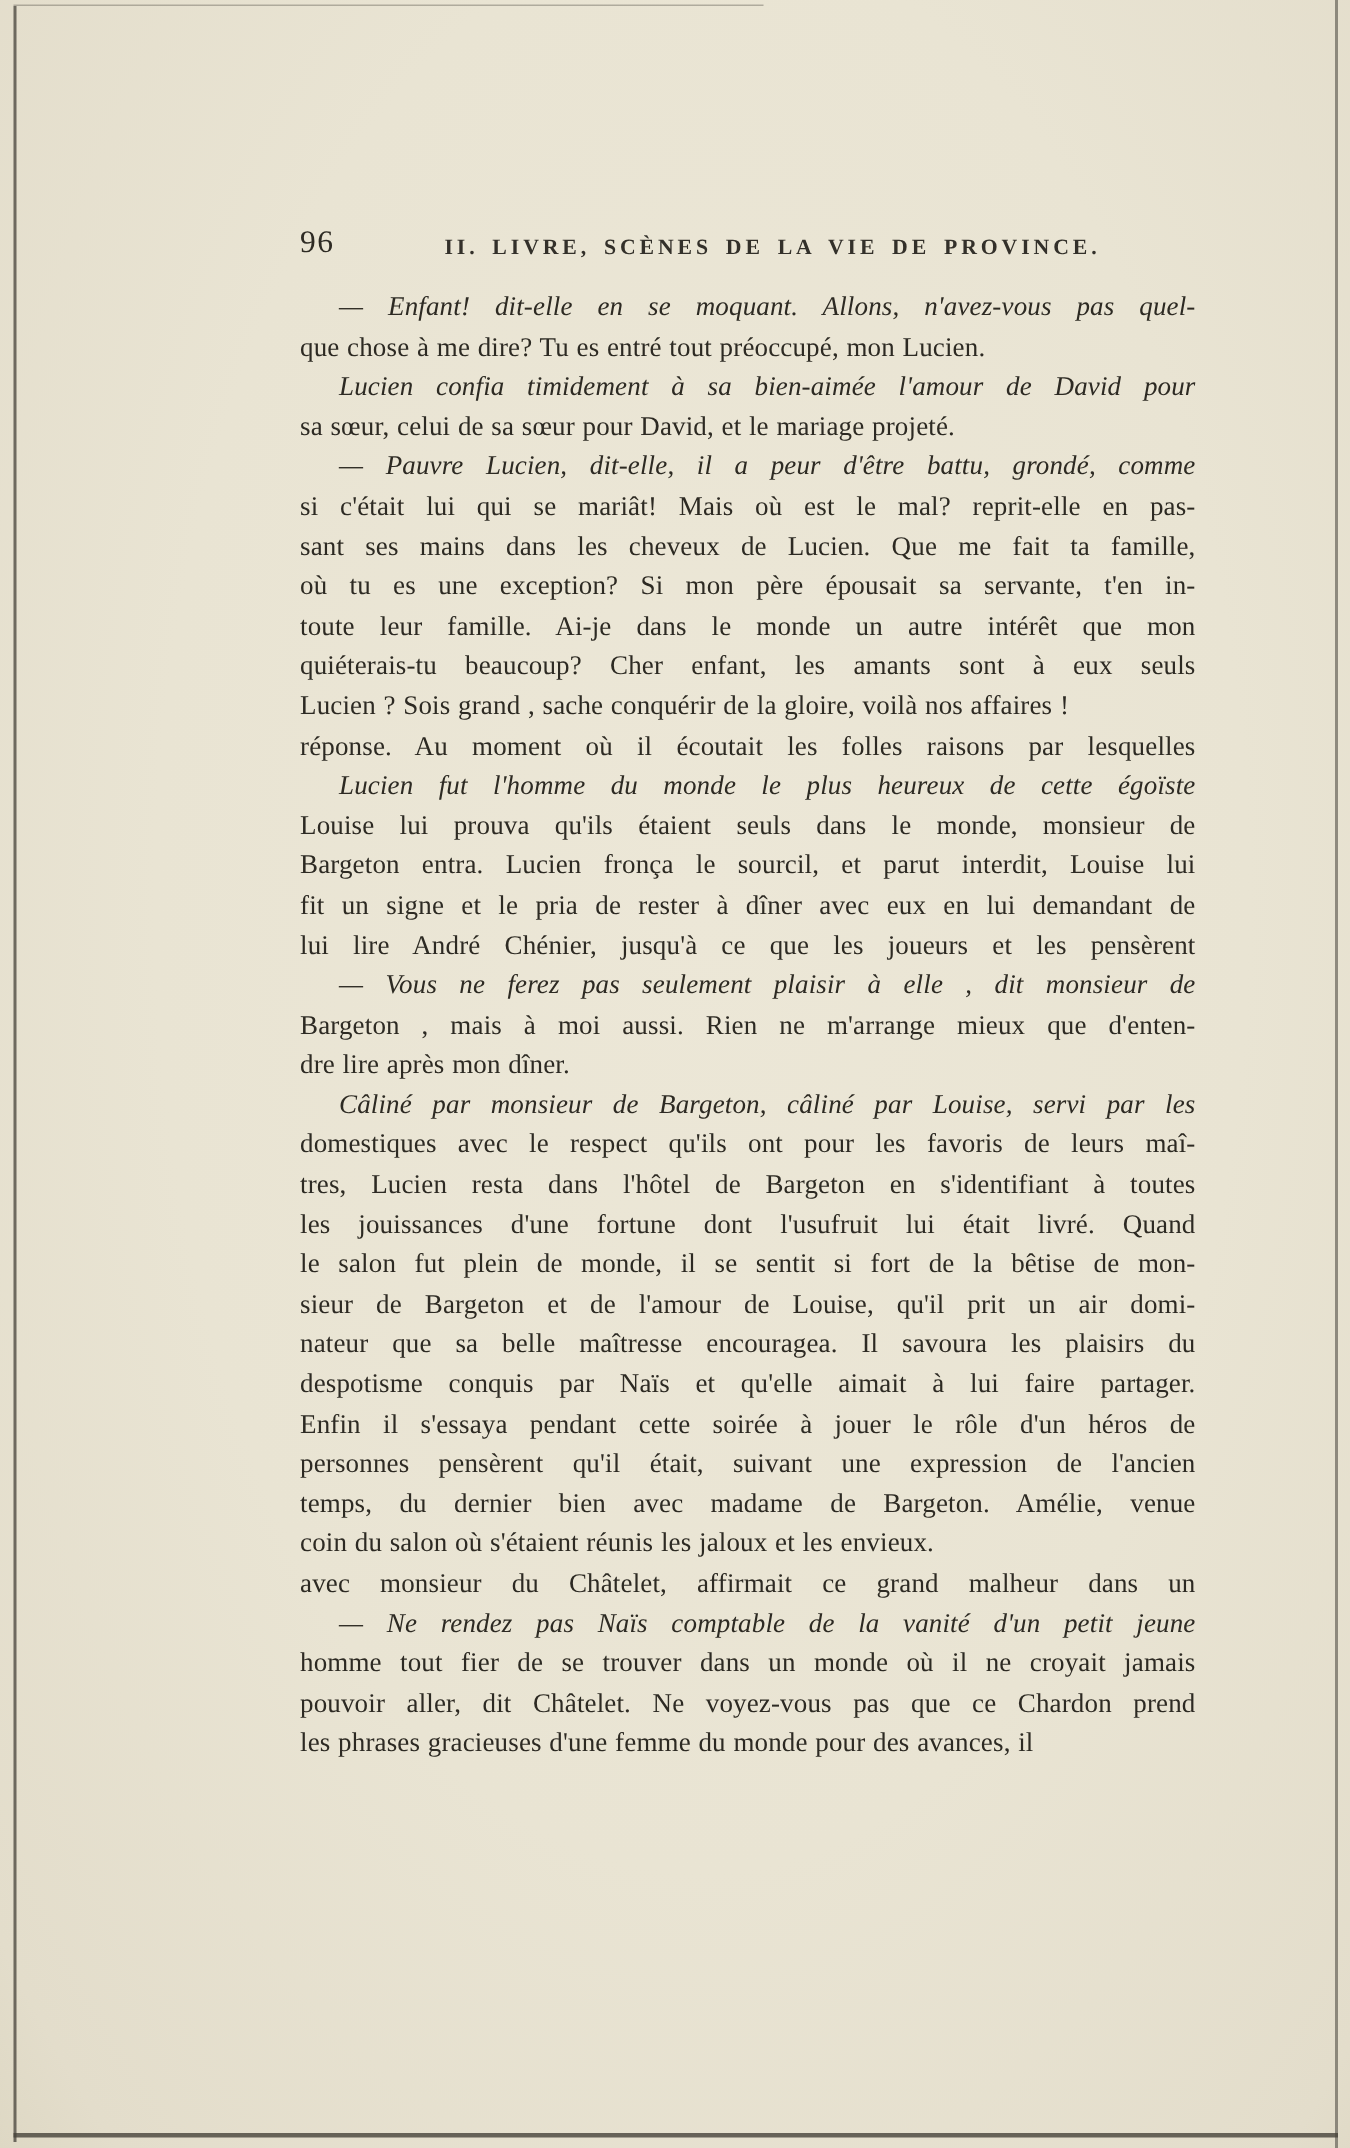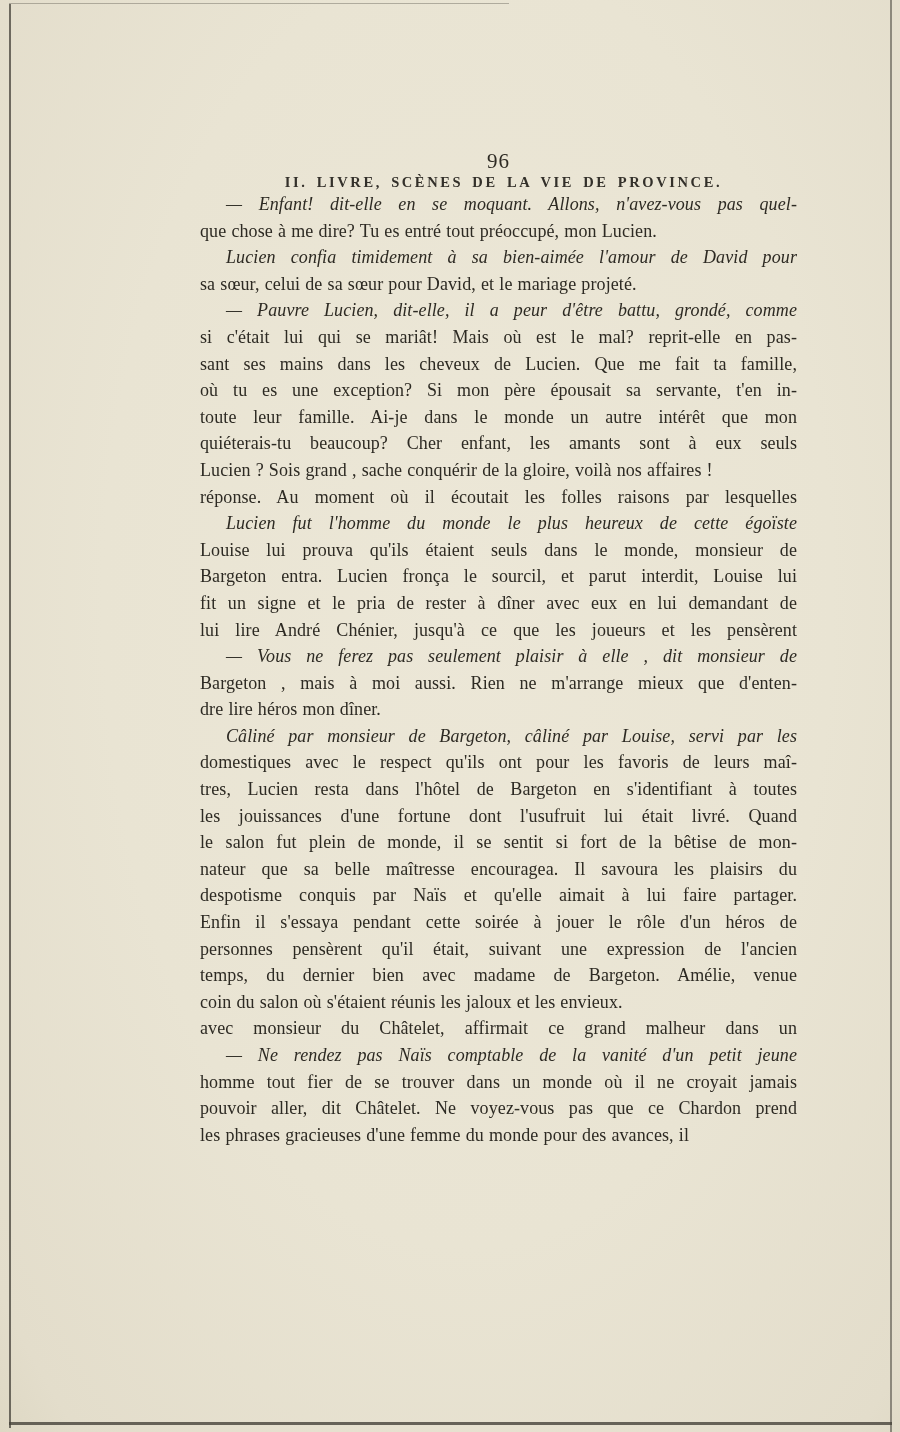--- a/index.html
+++ b/index.html
@@ -30,22 +30,21 @@
   .edge-right  { right: 8px; top: 0;      width: 2px;  height: 1432px; opacity: 0.55; }
   .edge-bottom { left: 9px;  bottom: 7px; width: 883px; height: 3px;  opacity: 0.8; }
   .edge-top    { left: 9px;  top: 3px;    width: 500px; height: 1px;  opacity: 0.35; }
 
   .header-row {
     position: absolute;
     top: 149px;
     left: 200px;
     width: 597px;
     display: flex;
-    align-items: center;
-    flex-direction: column;
+    align-items: flex-end;
   }
   .page-number {
     font-size: 21px;
     letter-spacing: 1px;
     color: #2e2b24;
   }
   .running-title {
     flex: 1;
     text-align: center;
     font-size: 14.5px;
@@ -106,26 +105,27 @@
       <div class="line">quiéterais-tu beaucoup? Cher enfant, les amants sont à eux seuls</div>
       <div class="line last">Lucien ? Sois grand , sache conquérir de la gloire, voilà nos affaires !</div>
       <div class="line">réponse. Au moment où il écoutait les folles raisons par lesquelles</div>
       <div class="line first">Lucien fut l'homme du monde le plus heureux de cette égoïste</div>
       <div class="line">Louise lui prouva qu'ils étaient seuls dans le monde, monsieur de</div>
       <div class="line">Bargeton entra. Lucien fronça le sourcil, et parut interdit, Louise lui</div>
       <div class="line">fit un signe et le pria de rester à dîner avec eux en lui demandant de</div>
       <div class="line">lui lire André Chénier, jusqu'à ce que les joueurs et les pensèrent</div>
       <div class="line first">— Vous ne ferez pas seulement plaisir à elle , dit monsieur de</div>
       <div class="line">Bargeton , mais à moi aussi. Rien ne m'arrange mieux que d'enten-</div>
-      <div class="line last">dre lire héros mon dîner.</div>
+      <div class="line last">dre lire après mon dîner.</div>
       <div class="line first">Câliné par monsieur de Bargeton, câliné par Louise, servi par les</div>
       <div class="line">domestiques avec le respect qu'ils ont pour les favoris de leurs maî-</div>
       <div class="line">tres, Lucien resta dans l'hôtel de Bargeton en s'identifiant à toutes</div>
       <div class="line">les jouissances d'une fortune dont l'usufruit lui était livré. Quand</div>
       <div class="line">le salon fut plein de monde, il se sentit si fort de la bêtise de mon-</div>
+      <div class="line">sieur de Bargeton et de l'amour de Louise, qu'il prit un air domi-</div>
       <div class="line">nateur que sa belle maîtresse encouragea. Il savoura les plaisirs du</div>
       <div class="line">despotisme conquis par Naïs et qu'elle aimait à lui faire partager.</div>
       <div class="line">Enfin il s'essaya pendant cette soirée à jouer le rôle d'un héros de</div>
       <div class="line">personnes pensèrent qu'il était, suivant une expression de l'ancien</div>
       <div class="line">temps, du dernier bien avec madame de Bargeton. Amélie, venue</div>
       <div class="line last">coin du salon où s'étaient réunis les jaloux et les envieux.</div>
       <div class="line">avec monsieur du Châtelet, affirmait ce grand malheur dans un</div>
       <div class="line first">— Ne rendez pas Naïs comptable de la vanité d'un petit jeune</div>
       <div class="line">homme tout fier de se trouver dans un monde où il ne croyait jamais</div>
       <div class="line">pouvoir aller, dit Châtelet. Ne voyez-vous pas que ce Chardon prend</div>

